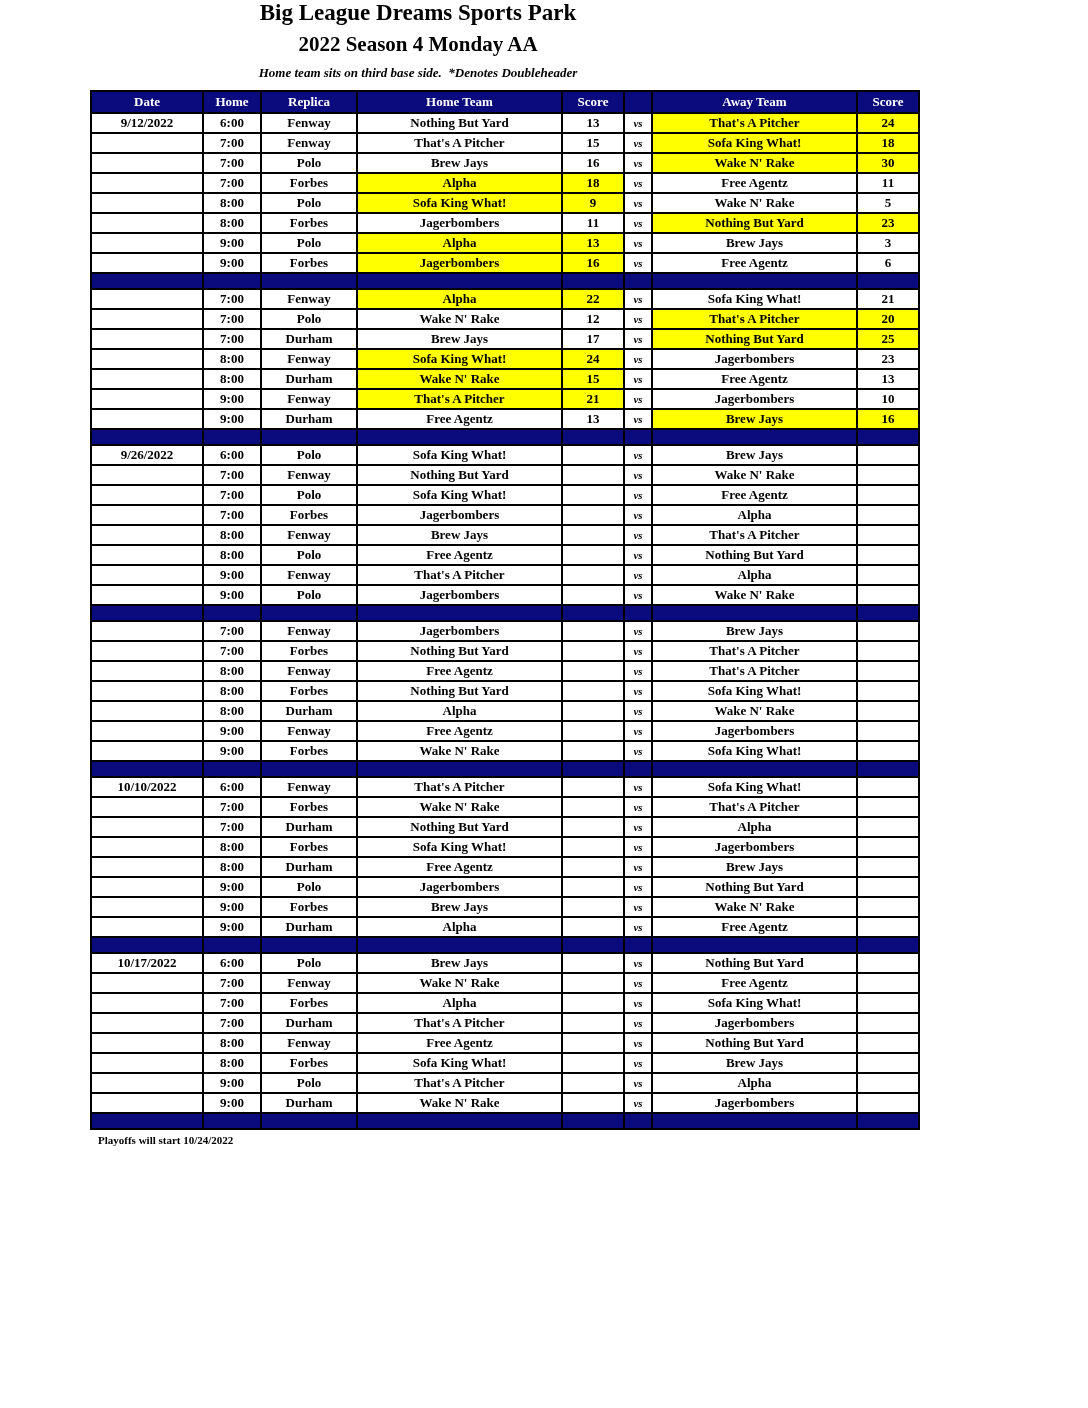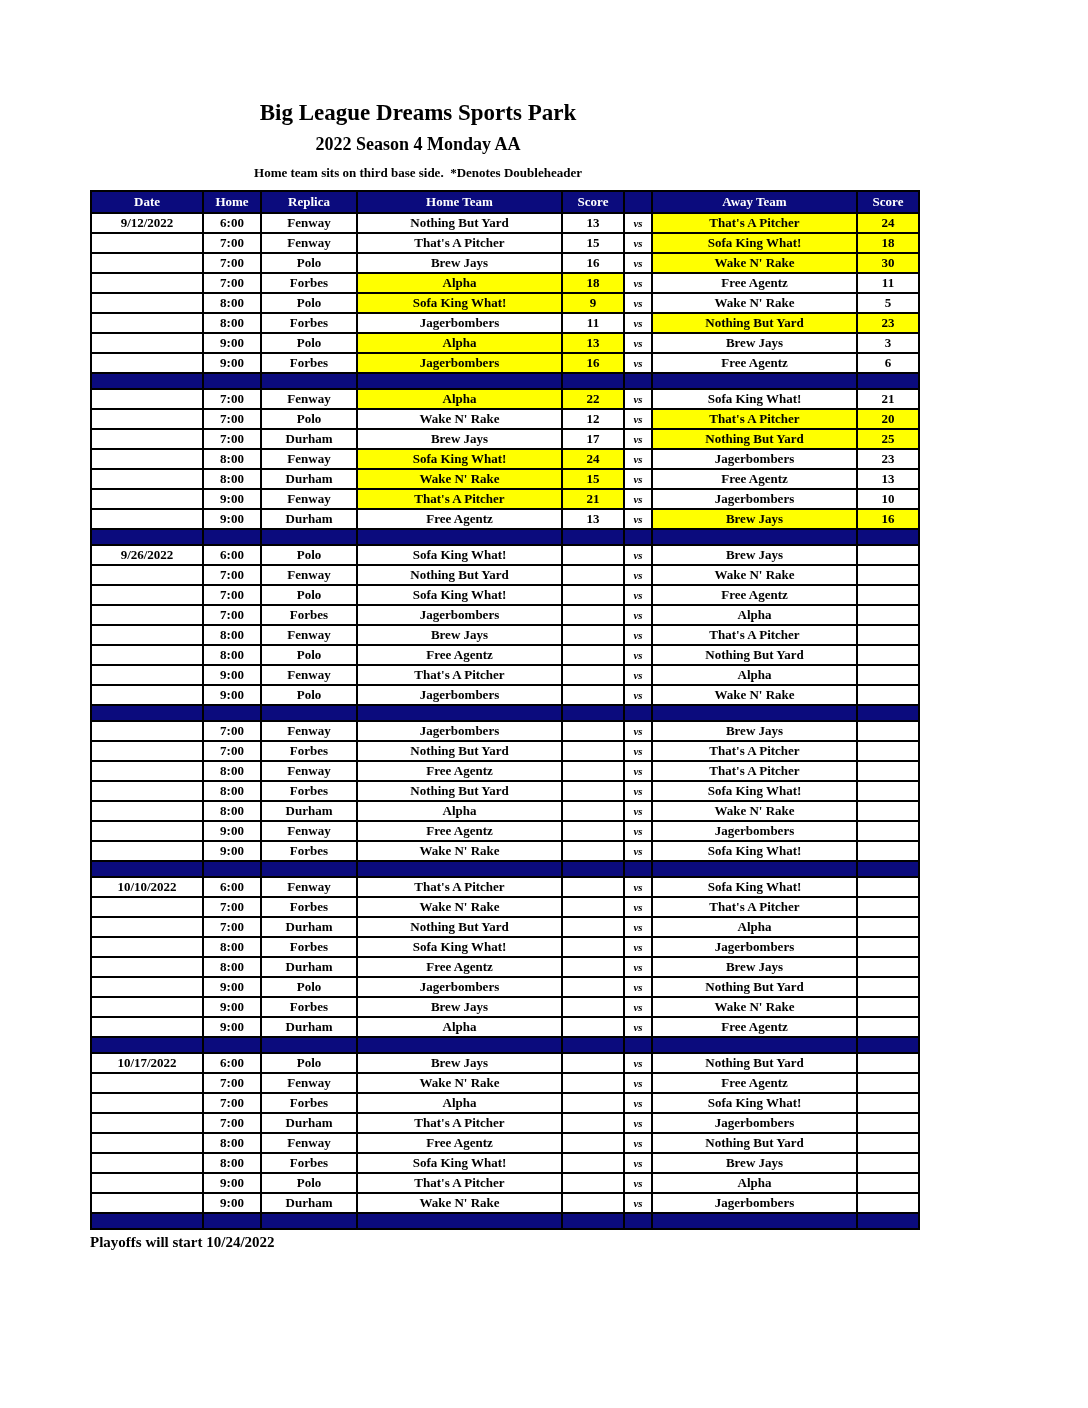--- a/index.html
+++ b/index.html
@@ -5,42 +5,42 @@
   * { margin: 0; padding: 0; box-sizing: border-box; }
   html, body { background: #ffffff; }
   body {
     width: 1088px;
     height: 1408px;
     font-family: "Liberation Serif", serif;
     color: #000000;
     position: relative;
   }
   .content {
-    padding-top: 100px;
     margin-left: 90px;
     width: 656px;
   }
   .title {
     text-align: center;
     font-size: 23px;
     line-height: 26px;
     font-weight: bold;
   }
   .subtitle {
     text-align: center;
-    font-size: 18px;
+    font-size: 21px;
     line-height: 20px;
     font-weight: bold;
     margin-top: 8px;
   }
   .note {
     text-align: center;
     font-size: 13px;
     line-height: 16px;
     font-weight: bold;
+    font-style: italic;
     margin-top: 11px;
     white-space: pre-wrap;
   }
   table.schedule {
     border-collapse: collapse;
     table-layout: fixed;
     width: 828px;
     margin-top: 9px;
   }
   table.schedule th,
@@ -68,23 +68,24 @@
   }
   table.schedule td.win {
     background: #ffff00;
   }
   table.schedule td.vs {
     font-style: italic;
     font-size: 11px;
     font-family: Liberation Serif, serif;
   }
   .footer-note {
-    font-size: 15px;
+    font-size: 11px;
     font-weight: bold;
     margin-top: 4px;
+    margin-left: 8px;
   }
 </style>
 </head>
 <body>
 
 <div class="content">
   <div class="title">Big League Dreams Sports Park</div>
   <div class="subtitle">2022 Season 4 Monday AA</div>
   <div class="note">Home team sits on third base side.  *Denotes Doubleheader</div>
 

